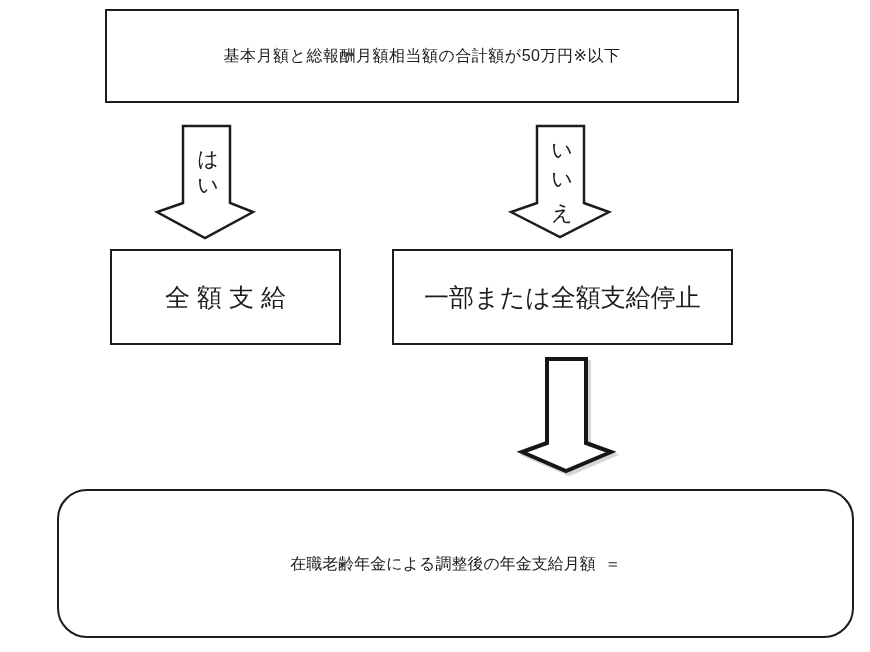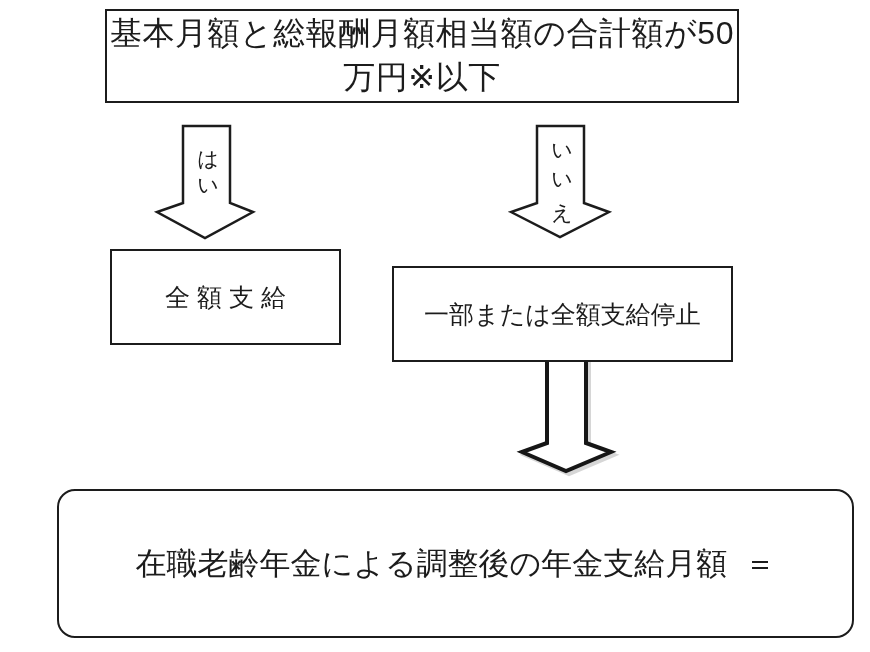--- a/index.html
+++ b/index.html
@@ -26,51 +26,50 @@
     display: flex;
     align-items: center;
     justify-content: center;
     text-align: center;
   }
   .condition-box {
     left: 105px;
     top: 9px;
     width: 634px;
     height: 94px;
-    font-size: 32px;
+    font-size: 16px;
     letter-spacing: 0.5px;
   }
   .rounded {
     border-width: 2.5px;
     border-radius: 0;
   }
   .full-box {
     left: 110px;
     top: 249px;
     width: 231px;
     height: 96px;
     font-size: 25px;
   }
   .partial-box {
     left: 392px;
     top: 249px;
     width: 341px;
     height: 96px;
     font-size: 25px;
-    margin-top: 17px;
   }
   .formula-box {
     left: 57px;
     top: 489px;
     width: 797px;
     height: 149px;
-    border-radius: 18px;
+    border-radius: 30px;
     border-width: 2.5px;
     flex-direction: column;
-    font-size: 31px;
+    font-size: 16px;
     line-height: 38px;
   }
   .formula-line {
     white-space: pre;
   }
   .arrows-layer {
     position: absolute;
     left: 0;
     top: 0;
     width: 870px;

